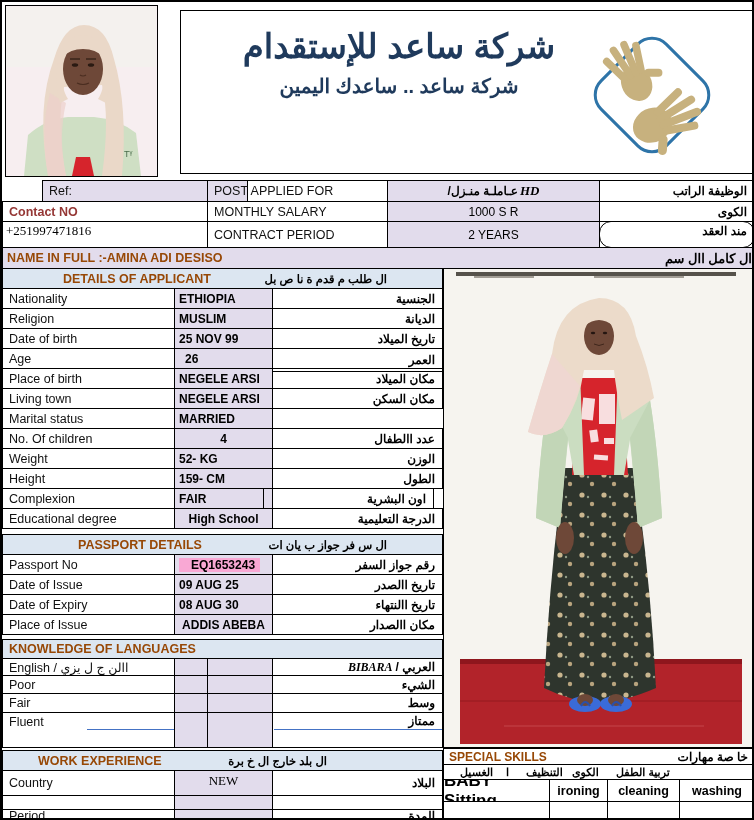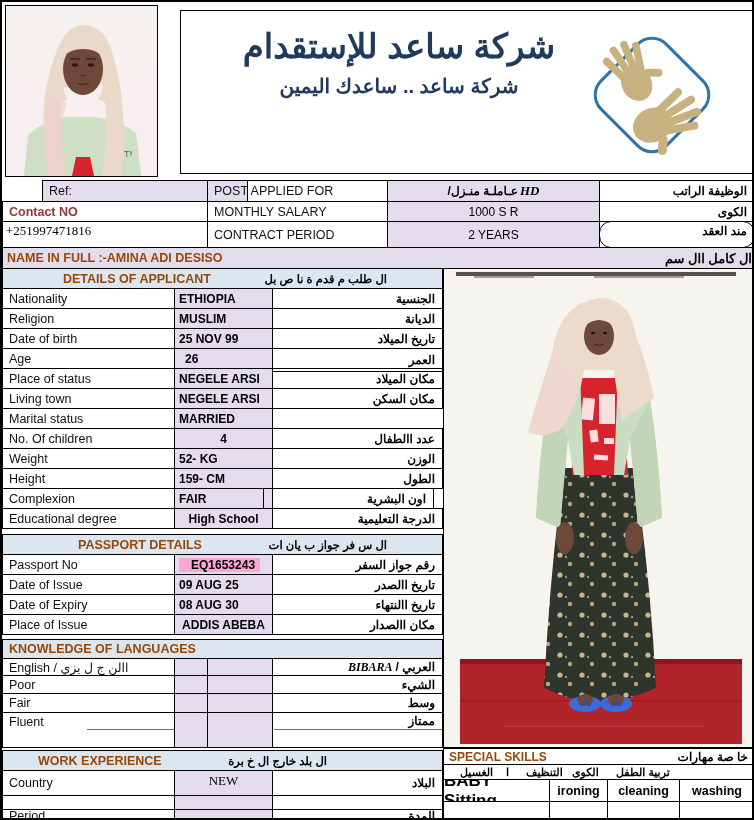--- a/index.html
+++ b/index.html
@@ -163,21 +163,21 @@
       <span>Age</span>
     </div>
   <div class="c lav val" style="left:172px;top:346px;width:99px;height:21px;padding-left:10px;">
       <span>26</span>
     </div>
   <div class="c ar" style="left:270px;top:346px;width:171px;height:24px;">
       <span>العمر</span>
     </div>
 
   <div class="c lbl" style="left:0;top:366px;width:173px;height:21px;">
-      <span>Place of status</span>
+      <span>Place of birth</span>
     </div>
   <div class="c lav val" style="left:172px;top:366px;width:99px;height:21px;">
       <span>NEGELE ARSI</span>
     </div>
   <div class="c ar" style="left:270px;top:366px;width:171px;height:21px;">
       <span>مكان الميلاد</span>
     </div>
 
   <div class="c lbl" style="left:0;top:386px;width:173px;height:21px;">
       <span>Living town</span>

